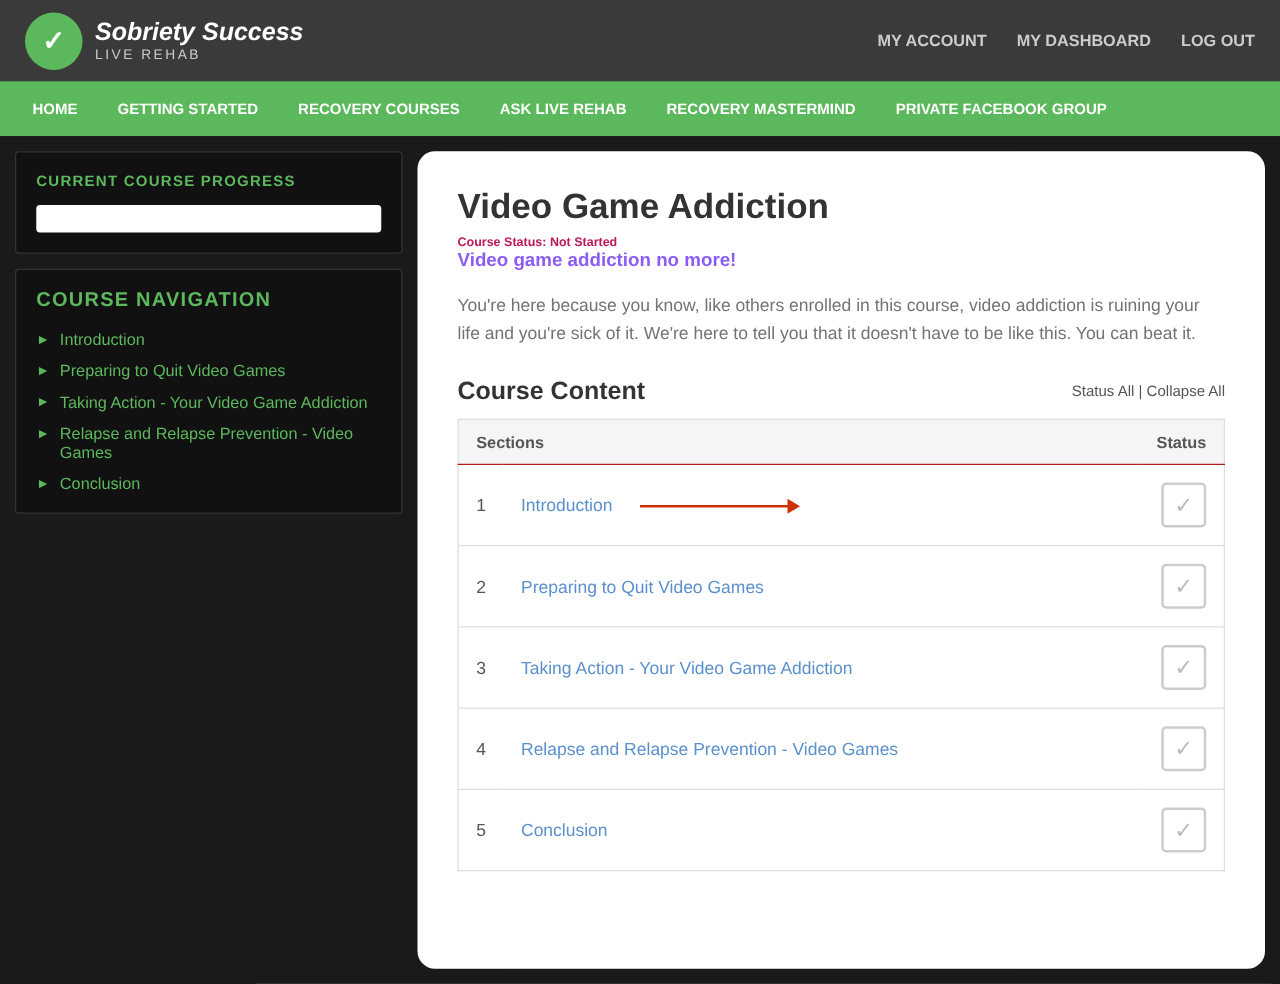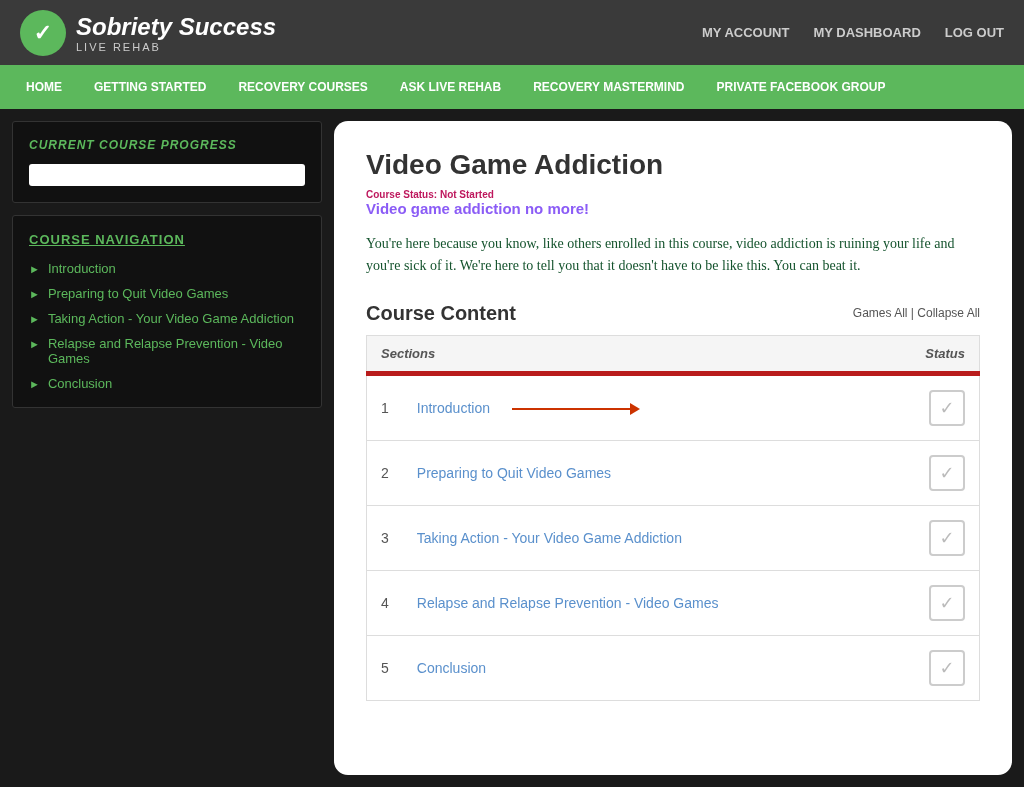--- a/index.html
+++ b/index.html
@@ -28,21 +28,21 @@
       align-items: center;
       justify-content: center;
       color: white;
       font-size: 22px;
       font-weight: bold;
     }
     .logo-text {
       color: white;
     }
     .logo-text .brand {
-      font-size: 24px;
+      font-size: 20px;
       font-weight: bold;
       font-style: italic;
     }
     .logo-text .tagline {
       font-size: 11px;
       color: #ccc;
       letter-spacing: 2px;
     }
     .header-nav {
       display: flex;
@@ -100,21 +100,20 @@
       padding: 16px;
       border-radius: 3px;
     }
     .progress-title {
       color: #5cb85c;
       font-size: 12px;
       font-weight: bold;
       text-transform: uppercase;
       letter-spacing: 1px;
       margin-bottom: 12px;
-      font-style: italic;
     }
     .progress-bar-bg {
       background: #fff;
       height: 22px;
       border-radius: 3px;
       width: 100%;
       overflow: hidden;
     }
     .progress-bar-fill {
       background: #5cb85c;
@@ -123,26 +122,25 @@
     }
 
     .nav-box {
       background: #111;
       border: 1px solid #333;
       padding: 16px;
       border-radius: 3px;
     }
     .nav-title {
       color: #5cb85c;
-      font-size: 13px;
+      font-size: 16px;
       font-weight: bold;
       text-transform: uppercase;
       letter-spacing: 1px;
       margin-bottom: 14px;
-      text-decoration: underline;
     }
     .nav-items {
       list-style: none;
       display: flex;
       flex-direction: column;
       gap: 10px;
     }
     .nav-item {
       display: flex;
       align-items: flex-start;
@@ -179,24 +177,23 @@
     }
     .course-status span { font-weight: bold; }
     .course-tagline {
       font-size: 15px;
       font-weight: bold;
       color: #8b5cf6;
       margin-bottom: 16px;
     }
     .course-desc {
       font-size: 14px;
-      color: #14532d;
+      color: #737373;
       line-height: 1.6;
       margin-bottom: 24px;
-      font-family: Liberation Serif, serif;
     }
 
     .course-content-header {
       display: flex;
       align-items: center;
       justify-content: space-between;
       margin-bottom: 10px;
     }
     .course-content-title {
       font-size: 20px;
@@ -218,22 +215,21 @@
       border-collapse: collapse;
       border: 1px solid #ddd;
     }
     .content-table thead th {
       background: #f5f5f5;
       padding: 10px 14px;
       text-align: left;
       font-size: 13px;
       font-weight: bold;
       color: #555;
-      border-bottom: 5px solid #b91c1c;
-      font-style: italic;
+      border-bottom: 1px solid #b91c1c;
     }
     .content-table thead th:last-child {
       text-align: right;
     }
     .content-table tbody tr {
       border-bottom: 1px solid #ddd;
     }
     .content-table tbody tr:last-child {
       border-bottom: none;
     }
@@ -364,21 +360,21 @@
     <p class="course-status">
       <span>Course Status:</span>
       <span>Not Started</span>
     </p>
     <p class="course-tagline">Video game addiction no more!</p>
     <p class="course-desc">You're here because you know, like others enrolled in this course, video addiction is ruining your life and you're sick of it. We're here to tell you that it doesn't have to be like this. You can beat it.</p>
 
     <div class="course-content-header">
       <h2 class="course-content-title">Course Content</h2>
       <div class="expand-collapse">
-        <a href="#">Games All</a>
+        <a href="#">Status All</a>
         <span> | </span>
         <a href="#">Collapse All</a>
       </div>
     </div>
 
     <table class="content-table">
       <thead>
         <tr>
           <th colspan="2">Sections</th>
           <th>Status</th>

